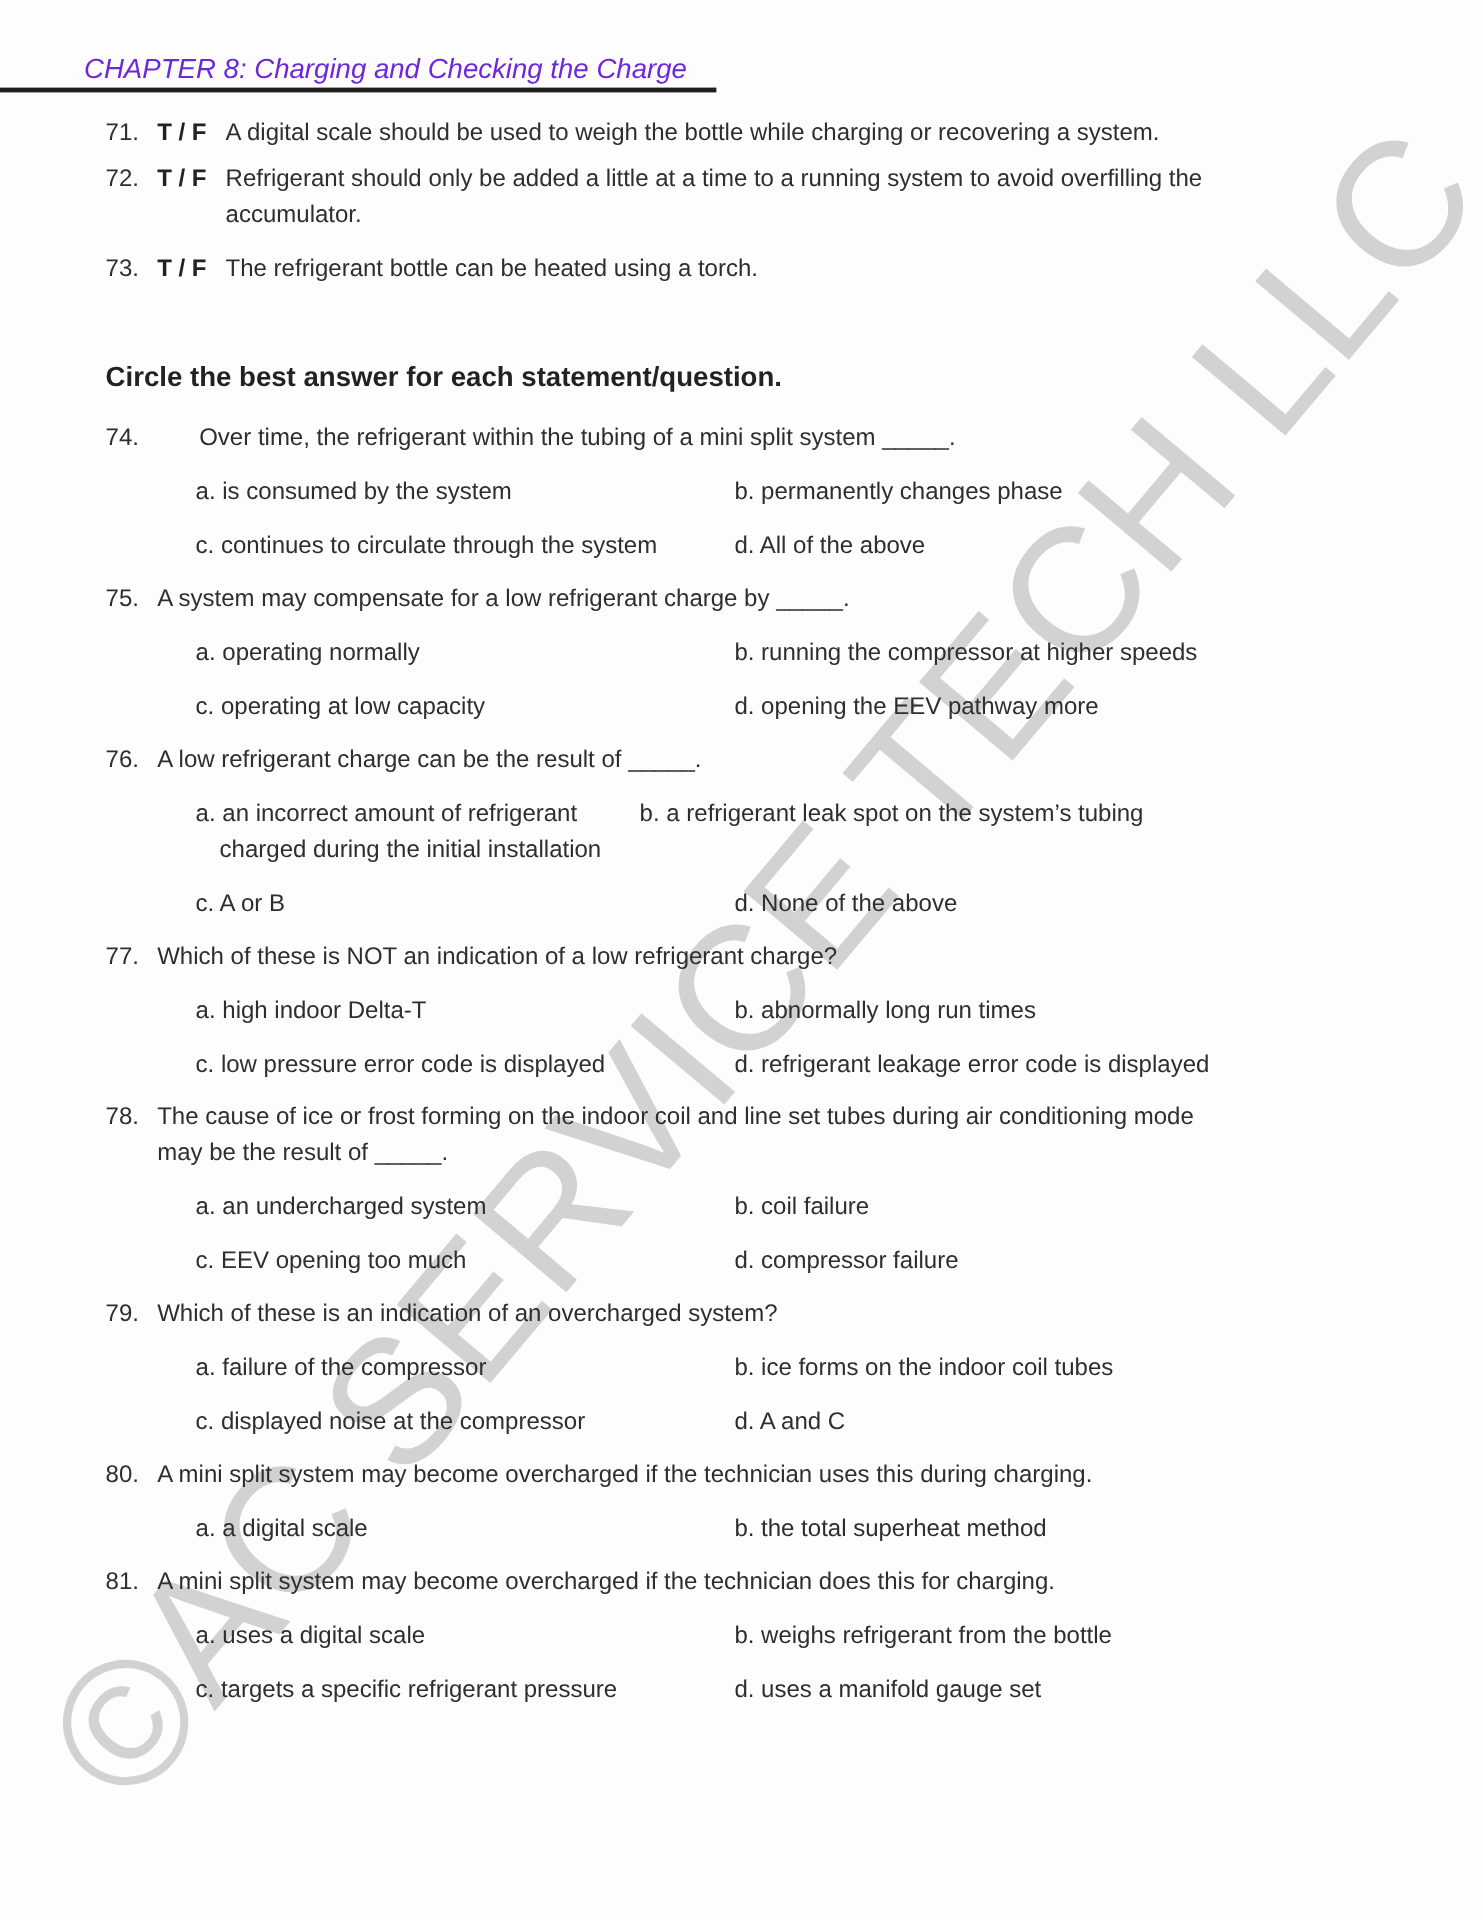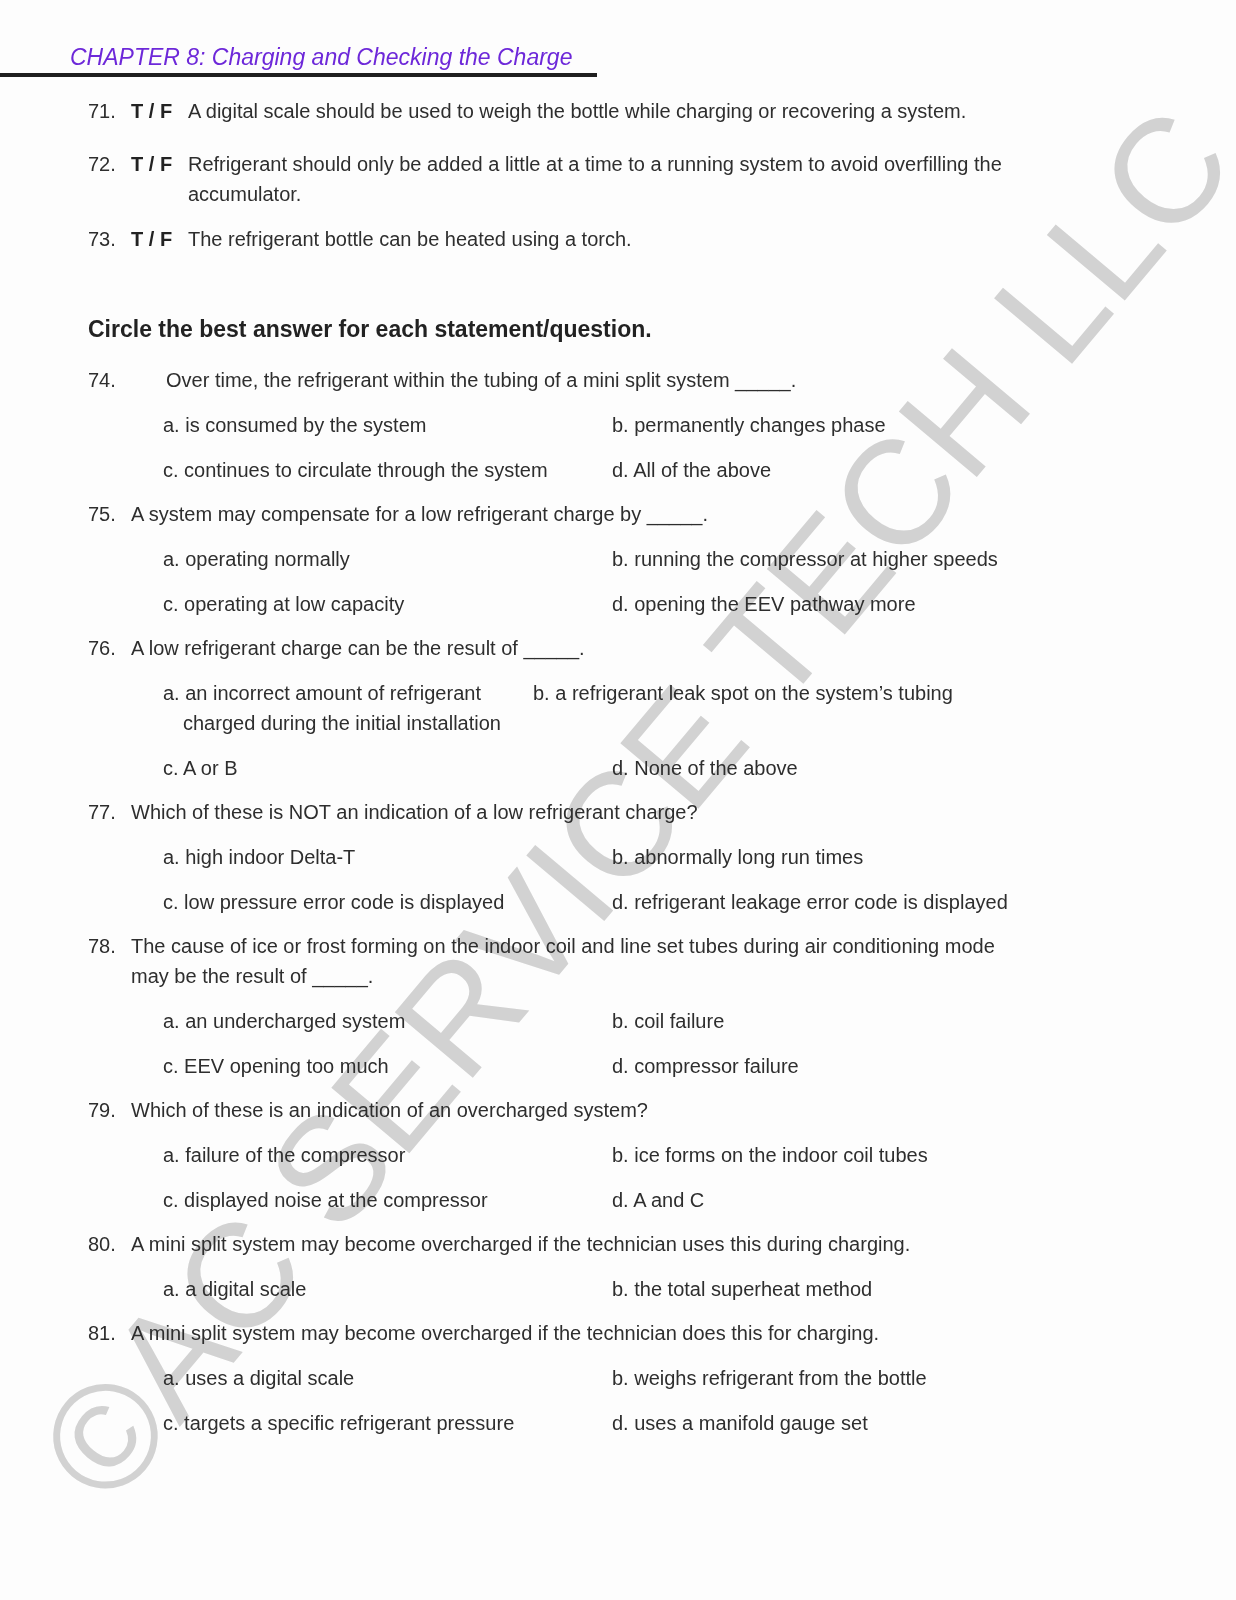--- a/index.html
+++ b/index.html
@@ -42,21 +42,21 @@
     margin-top:1px;
   }
 
   .tf-row {
     display:flex;
     margin-left:88px;
     font-size:20px;
     line-height:30px;
   }
   .tf-row.first { margin-top:19px; }
-  .tf-row.second { margin-top:23px; }
+  .tf-row.second { margin-top:8px; }
   .tf-row.third { margin-top:15px; }
   .qnum { flex:0 0 43px; }
   .tf-label { flex:0 0 57px; font-weight:bold; color:#222; }
   .tf-text { max-width:900px; }
 
   .section-heading {
     margin:60px 0 0 88px;
     font-size:23px;
     font-weight:bold;
     line-height:30px;

